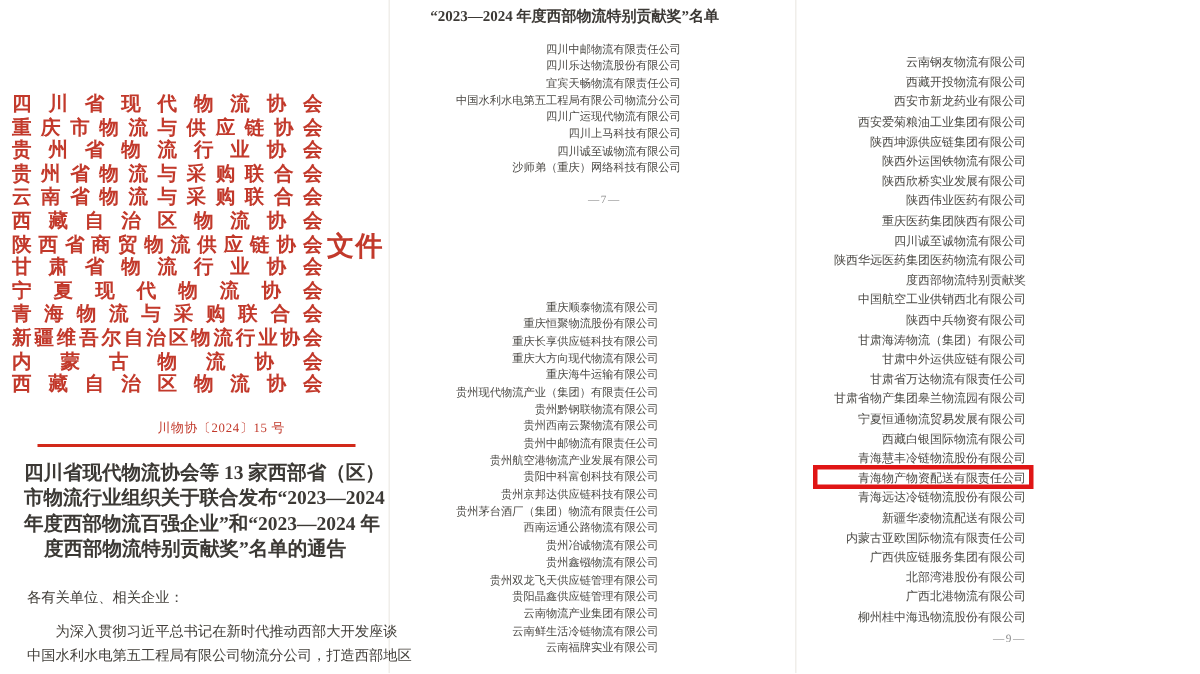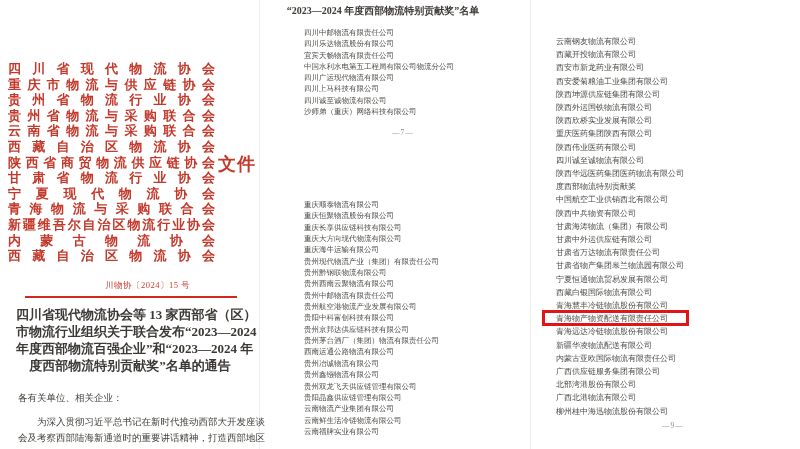--- a/index.html
+++ b/index.html
@@ -49,21 +49,21 @@
   }
   .body-line:first-child{text-indent:19px;}
   .pagenum{position:absolute;font-size:7.5px;color:var(--faint);letter-spacing:1px;}
   .pagenum-left{left:188px;top:419px;}
 
   
   .mid-header{
     position:absolute;left:261px;top:4px;width:244px;text-align:center;
     font-size:10px;font-weight:bold;color:var(--ink);white-space:nowrap;
   }
-  .co-list{position:absolute;}
+  .co-list{position:absolute;text-align:right;}
   .co-line{font-size:7.5px;color:var(--list-ink);white-space:nowrap;}
   .mid-list-top{left:304px;top:27px;}
   .mid-list-top .co-line{line-height:11.3px;}
   .pagenum-mid{left:392px;top:128px;}
   .mid-list-bottom{left:304px;top:199px;}
   .mid-list-bottom .co-line{line-height:11.35px;}
 
   
   .right-list{left:556px;top:35px;}
   .right-list .co-line{font-size:8px;line-height:13.2px;}
@@ -110,21 +110,21 @@
         <div class="title-line">四川省现代物流协会等 13 家西部省（区）</div>
         <div class="title-line">市物流行业组织关于联合发布“2023—2024</div>
         <div class="title-line">年度西部物流百强企业”和“2023—2024 年</div>
         <div class="title-line">度西部物流特别贡献奖”名单的通告</div>
       </div>
 
     <div class="salutation">各有关单位、相关企业：</div>
 
     <div class="body-block">
         <div class="body-line">为深入贯彻习近平总书记在新时代推动西部大开发座谈</div>
-        <div class="body-line">会及考察西部陆海新通道时的重要讲话精神，打造西部地区</div>
+        <div class="body-line">中国水利水电第五工程局有限公司物流分公司，打造西部地区</div>
       </div>
 
     <div class="pagenum pagenum-left">—1—</div>
   </section>
 
   <div class="mid-header">“2023—2024 年度西部物流特别贡献奖”名单</div>
 
   <div class="co-list mid-list-top">
       <div class="co-line">四川中邮物流有限责任公司</div>
       <div class="co-line">四川乐达物流股份有限公司</div>
@@ -163,22 +163,22 @@
     </div>
 
   <div class="co-list right-list">
       <div class="co-line">云南钢友物流有限公司</div>
       <div class="co-line">西藏开投物流有限公司</div>
       <div class="co-line">西安市新龙药业有限公司</div>
       <div class="co-line">西安爱菊粮油工业集团有限公司</div>
       <div class="co-line">陕西坤源供应链集团有限公司</div>
       <div class="co-line">陕西外运国铁物流有限公司</div>
       <div class="co-line">陕西欣桥实业发展有限公司</div>
+      <div class="co-line">陕西伟业医药有限公司</div>
       <div class="co-line">重庆医药集团陕西有限公司</div>
-      <div class="co-line">陕西伟业医药有限公司</div>
       <div class="co-line">四川诚至诚物流有限公司</div>
       <div class="co-line">陕西华远医药集团医药物流有限公司</div>
       <div class="co-line">度西部物流特别贡献奖</div>
       <div class="co-line">中国航空工业供销西北有限公司</div>
       <div class="co-line">陕西中兵物资有限公司</div>
       <div class="co-line">甘肃海涛物流（集团）有限公司</div>
       <div class="co-line">甘肃中外运供应链有限公司</div>
       <div class="co-line">甘肃省万达物流有限责任公司</div>
       <div class="co-line">甘肃省物产集团皋兰物流园有限公司</div>
       <div class="co-line">宁夏恒通物流贸易发展有限公司</div>

